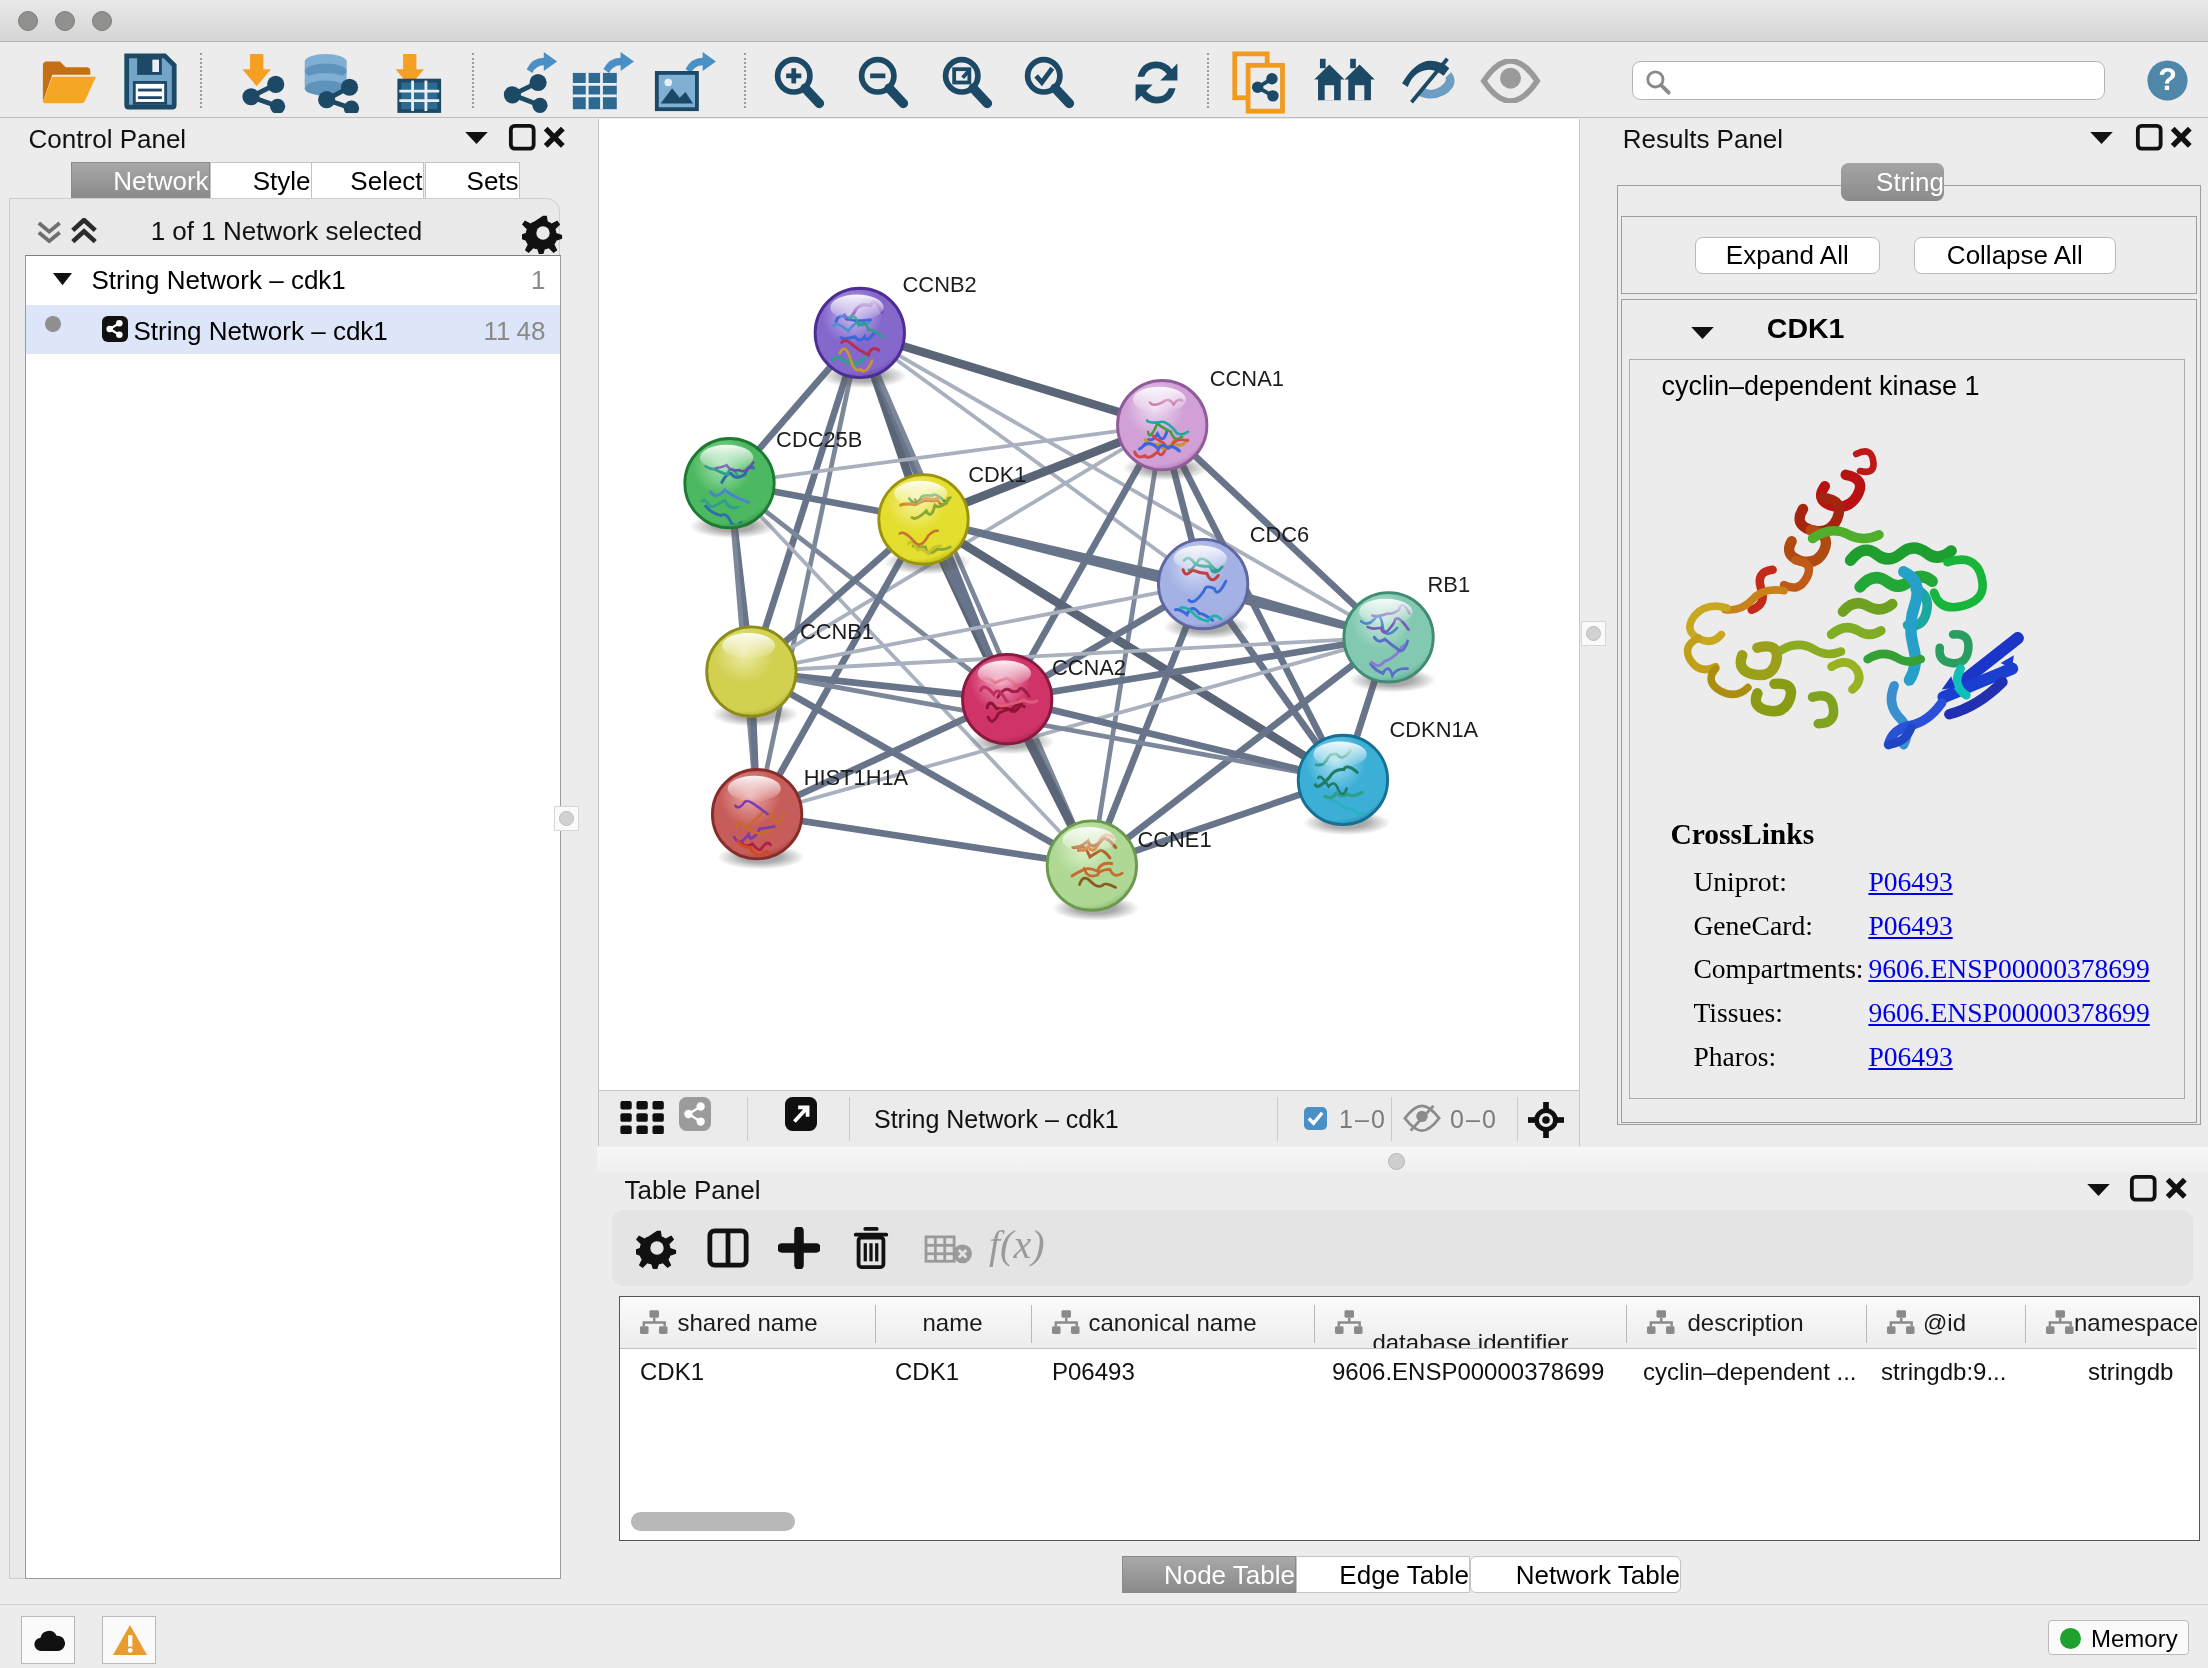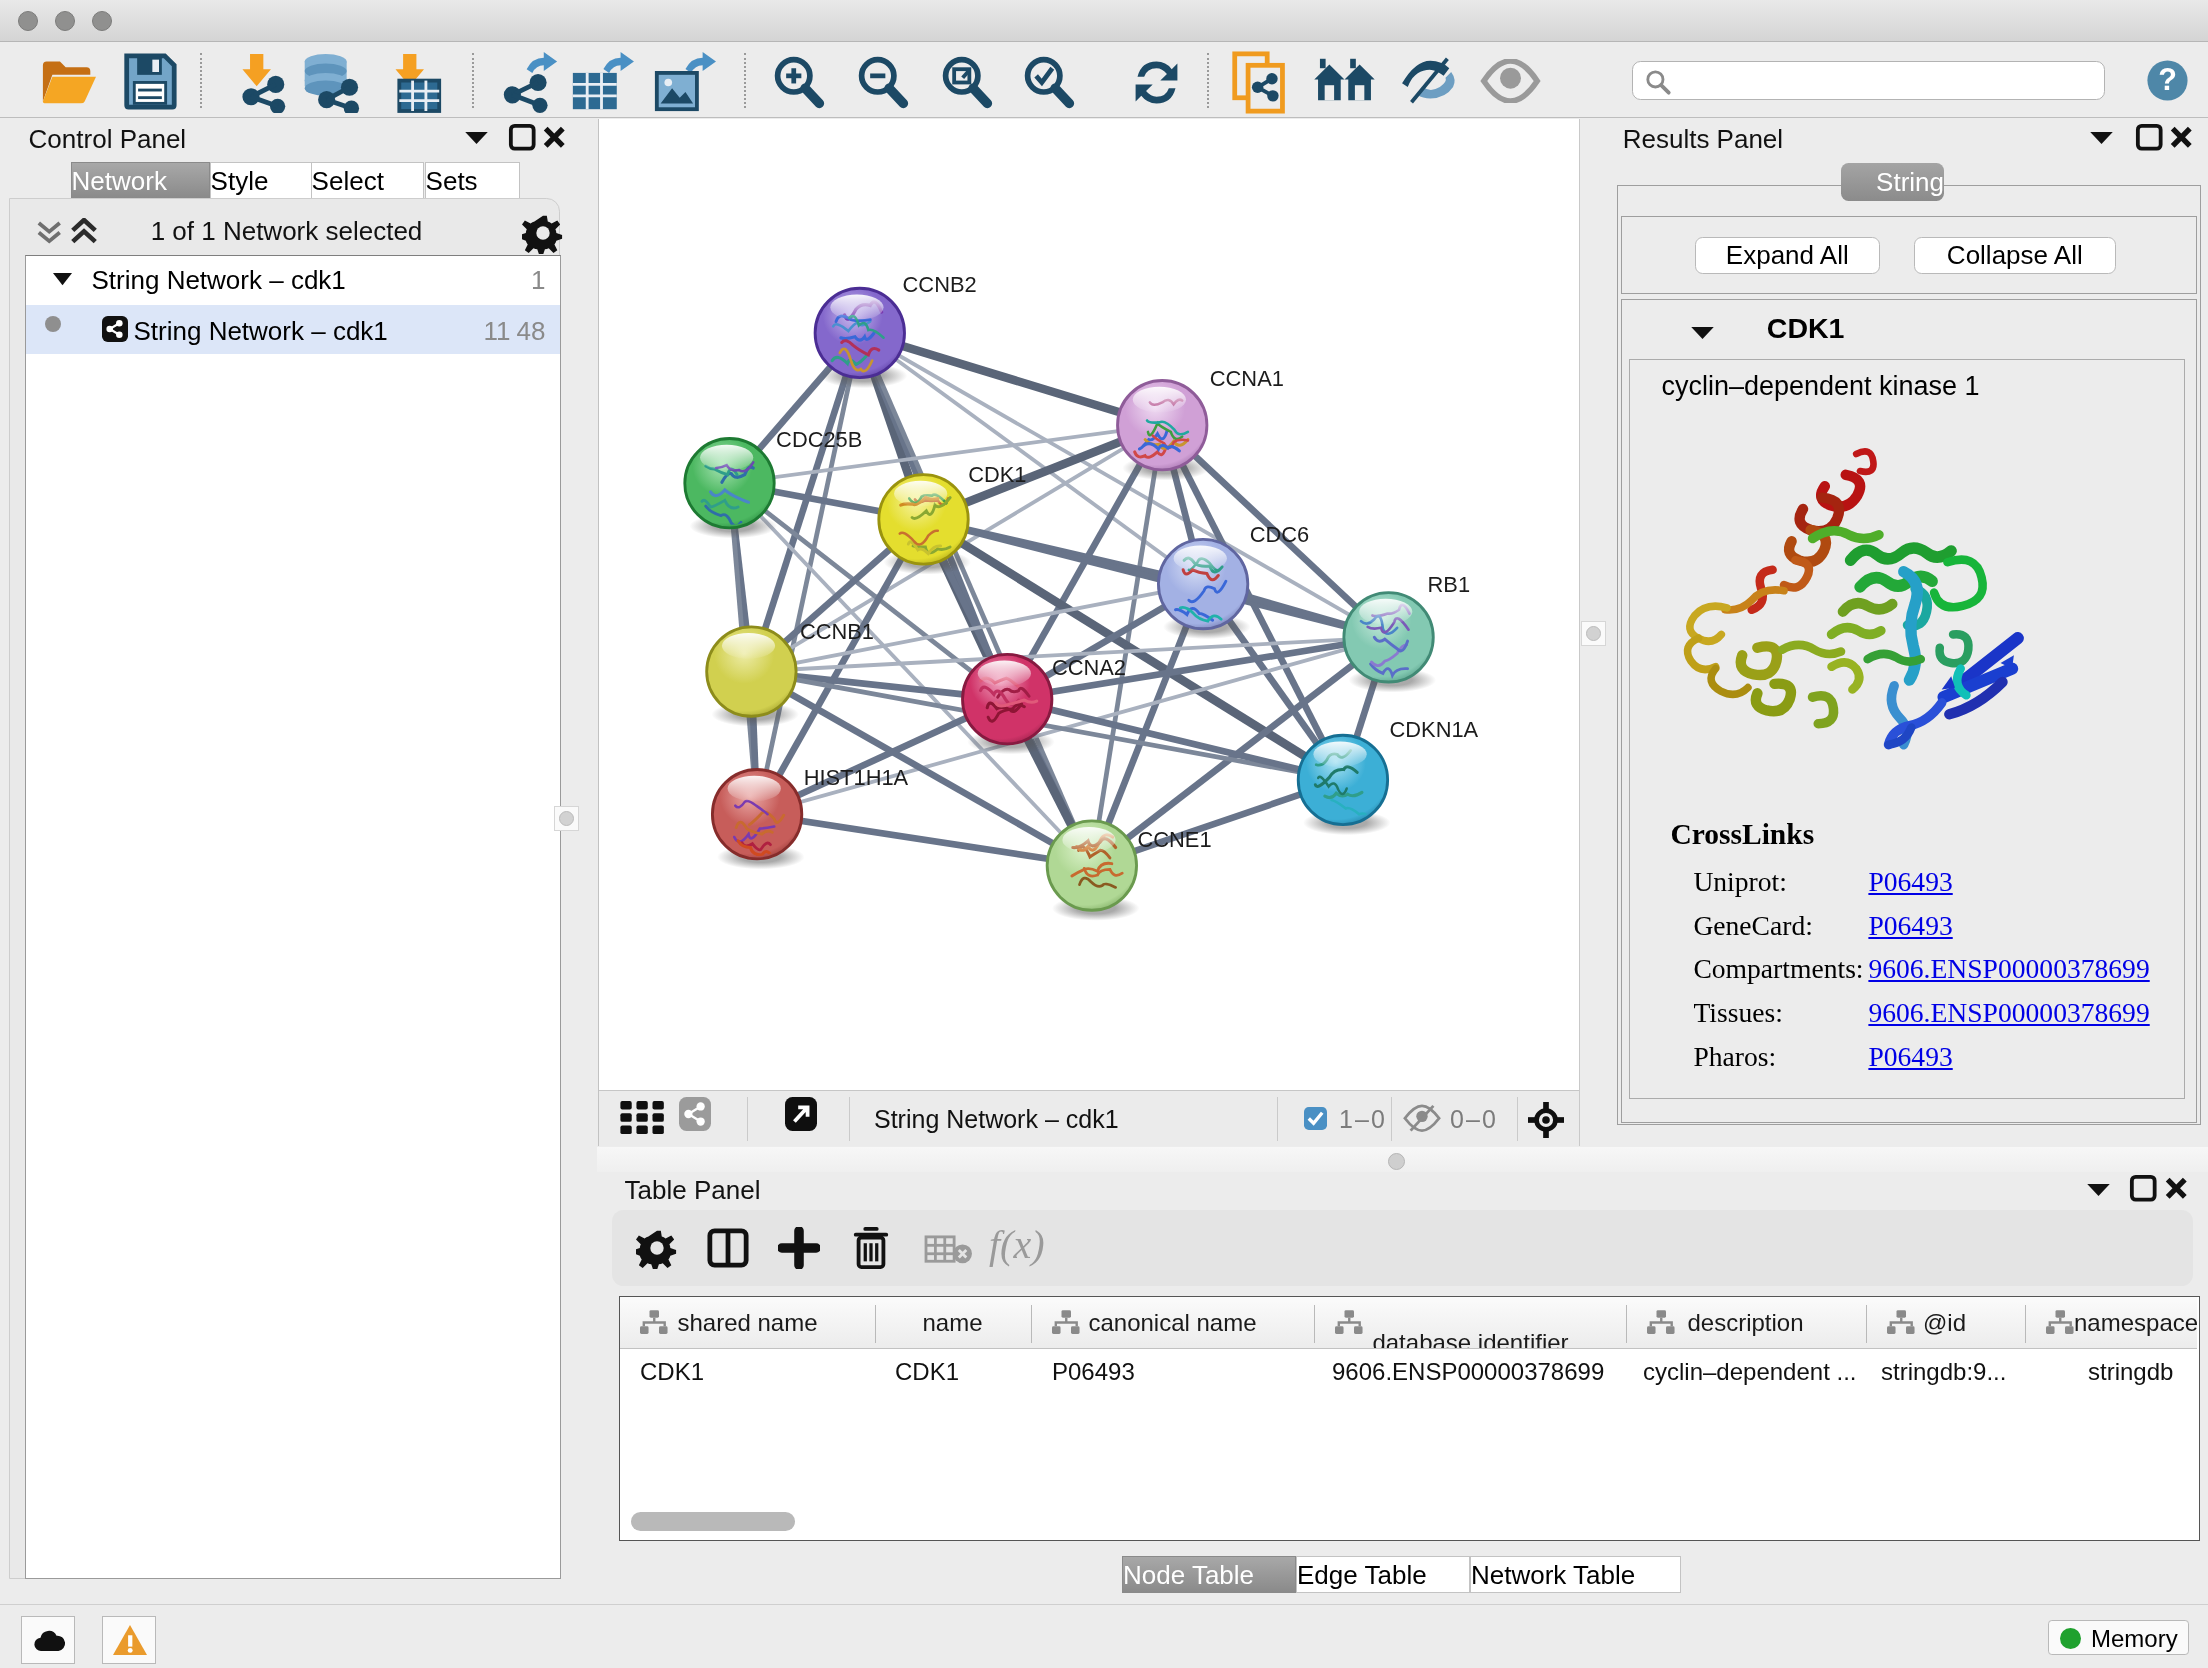--- a/index.html
+++ b/index.html
@@ -26,21 +26,21 @@
 
   
   .ptitle { font-size:26px; color:#111; }
 
   
   #cpanel { left:7.6px; top:119px; width:554px; height:1460px; }
   #cp-box { position:absolute; left:1.9px; top:79px; width:551px; height:1381px;
     background:#e9e9e9; border:1px solid #cdcdcd; border-radius:0 13.3px 0 0; }
   #cp-list { position:absolute; left:15px; top:56px; width:536px; height:1324px;
     background:#fff; border:1px solid #9a9a9a; border-top:1.9px solid #7e7e7e; }
-  .tab { position:absolute; top:43px; height:37px; font-size:26px; text-align:left;
+  .tab { position:absolute; top:43px; height:37px; font-size:26px; text-align:right;
     background:#fff; border:1px solid #c3c3c3; color:#000; line-height:37px; }
   .tabsel { background:linear-gradient(#a8a8a8,#8a8a8a); color:#fff; border:1px solid #8a8a8a; }
 
   
   #canvas { left:598px; top:119px; width:982px; height:1027px; background:#fff; border-left:1px solid #c2c2c2; border-right:1px solid #c9c9c9; }
   #cstatus { position:absolute; left:0; top:971px; width:980px; height:56px;
     background:#ebebeb; border-top:1px solid #c6c6c6; }
 
   
   #rpanel { left:1617px; top:119px; width:592px; height:1043px; }
@@ -873,21 +873,21 @@
         <span style="position:absolute;left:712px;top:7.6px;font-size:24px;color:#111;">9606.ENSP00000378699</span>
         <span style="position:absolute;left:1023px;top:7.6px;font-size:24px;color:#111;">cyclin–dependent ...</span>
         <span style="position:absolute;left:1261px;top:7.6px;font-size:24px;color:#111;">stringdb:9...</span>
         <span style="position:absolute;left:1468px;top:7.6px;font-size:24px;color:#111;">stringdb</span>
       </div>
     <div style="position:absolute;left:11.4px;top:215px;width:164px;height:19px;background:#b9b9b9;border-radius:9.5px;"></div>
   </div>
 
   <div class="tab tabsel" style="left:525px;top:384px;width:174px;">Node Table</div>
   <div class="tab" style="left:699px;top:384px;width:174px;">Edge Table</div>
-  <div class="tab" style="left:873px;top:384px;width:211px;">Network Table</div>
+  <div class="tab" style="left:873px;top:384px;width:211px;border-radius:6px;">Network Table</div>
 </div>
 
 <div class="abs" id="appstatus">
   <div class="sbtn" style="left:21px;width:54px;height:48px;">
     <svg style="position:absolute;left:9.5px;top:11.4px;" width="34" height="25" viewBox="0 0 36 26">
       <path d="M10 24 a7 7 0 0 1 -1 -14 a9 9 0 0 1 17 -2 a7 7 0 0 1 2 16 z" fill="#111"></path>
     </svg>
   </div>
   <div class="sbtn" style="left:102px;width:54px;height:48px;">
     <svg style="position:absolute;left:7.6px;top:6.7px;" width="38" height="34" viewBox="0 0 40 36">

